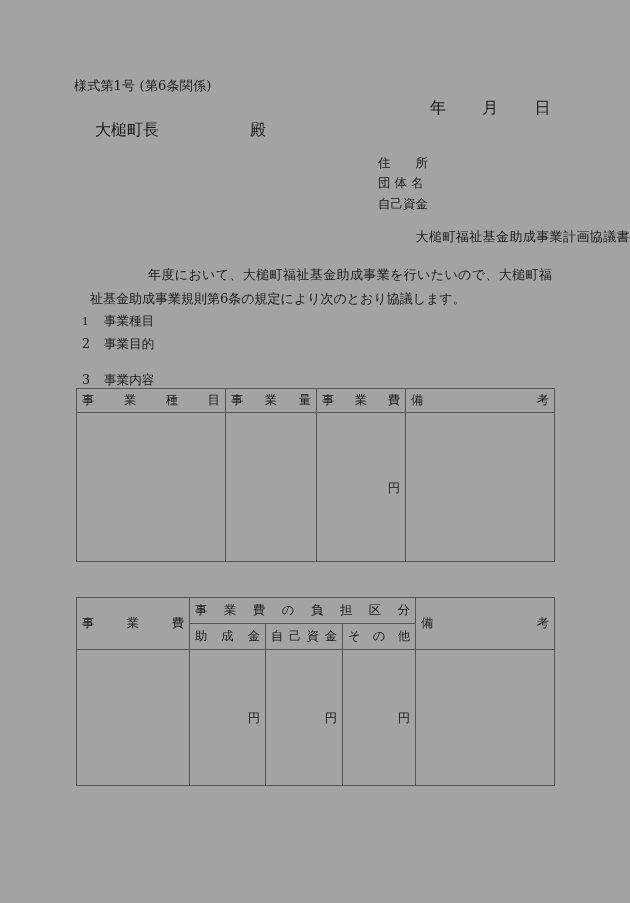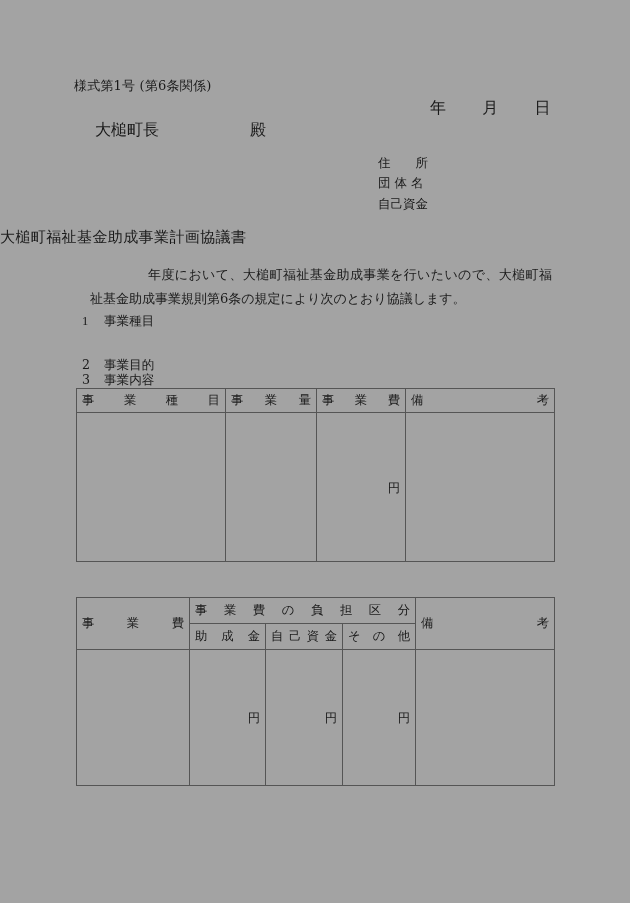--- a/index.html
+++ b/index.html
@@ -48,43 +48,43 @@
     left: 365px; top: 153px;
     font-size: 12.5px;
     line-height: 1.62;
     margin-left: 13px;
   }
   #applicant-block div { white-space: pre; }
 
   
   #doc-title {
     left: 0; right: 0; top: 228px;
-    text-align: left;
-    font-size: 15px;
+    text-align: right;
+    font-size: 13px;
     letter-spacing: 0.4px;
   }
 
   
   #body-paragraph {
     position: absolute;
     left: 90px; top: 263px;
     width: 462px;
     font-size: 13px;
     line-height: 1.82;
     text-align: justify;
     text-indent: 58px;
   }
 
   
   .item {
     font-size: 12.6px;
   }
   .item .num { display: inline-block; width: 22px; }
   #item-1 { left: 82px; top: 313px; font-family: Liberation Serif, serif; }
-  #item-2 { left: 82px; top: 336px; margin-top: 21px; }
+  #item-2 { left: 82px; top: 336px; }
   #item-3 { left: 82px; top: 360px; margin-top: 12px; }
   #item-4 { left: 82px; top: 571px; }
 
   
   table.form-table {
     position: absolute;
     border-collapse: collapse;
     table-layout: fixed;
     font-size: 12.3px;
   }

